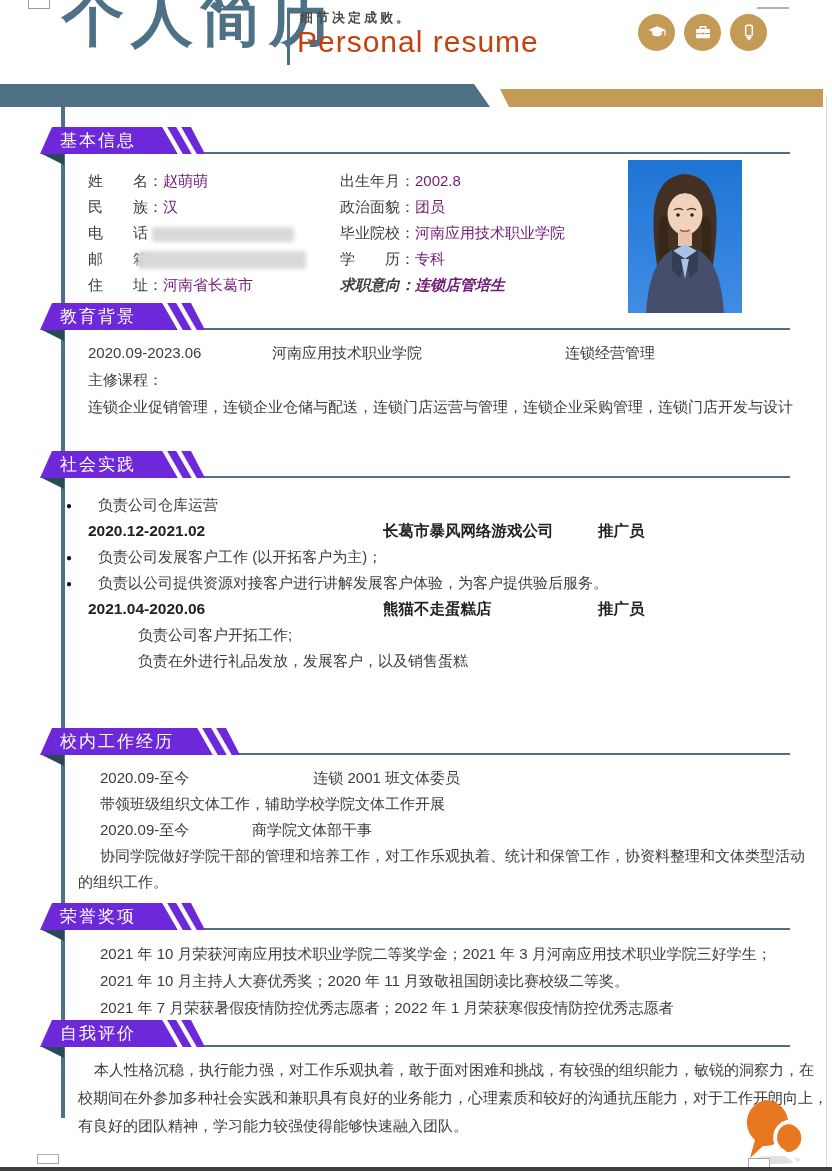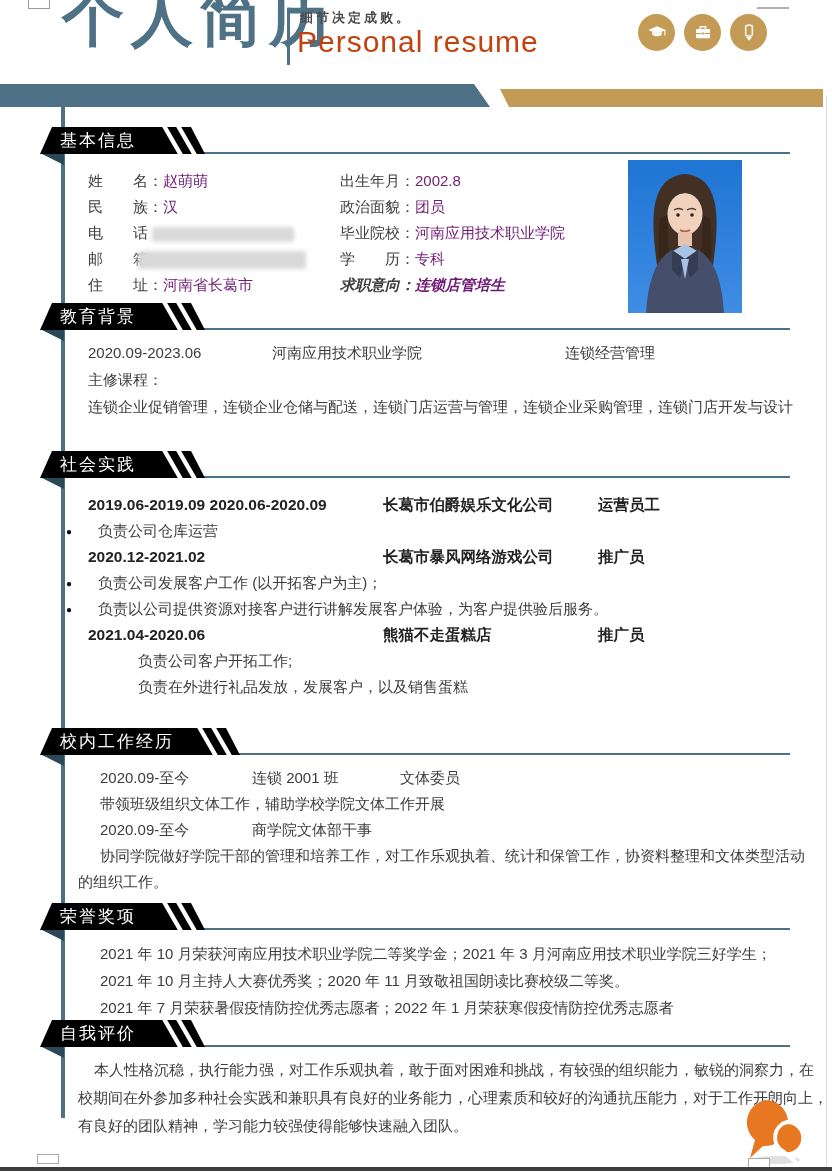--- a/index.html
+++ b/index.html
@@ -24,39 +24,39 @@
   .band-teal{position:absolute;left:0;top:84px;width:490px;height:23px;background:#4e7186;
              clip-path:polygon(0 0,calc(100% - 16px) 0,100% 100%,0 100%);}
   .band-gold{position:absolute;left:500px;top:89px;width:323px;height:18px;background:#c49a57;
              clip-path:polygon(0 0,100% 0,100% 100%,9px 100%);}
   .vline{position:absolute;left:61px;top:105px;width:4px;height:1013px;background:#4e7186;}
   .right-edge{position:absolute;left:826px;top:95px;width:1px;height:1073px;background:#dcdcdc;}
 
   
   .section-head{position:absolute;left:40px;width:750px;height:40px;}
   .head-line{position:absolute;left:22px;right:0;top:25px;height:2px;background:#4e7186;}
-  .banner{position:absolute;left:0;top:0;height:27px;background:#000000;color:#fff;
+  .banner{position:absolute;left:0;top:0;height:27px;background:#6d28d9;color:#fff;
           font-size:17px;line-height:27px;letter-spacing:2px;padding-left:20px;box-sizing:border-box;
           clip-path:polygon(12px 0,calc(100% - 14px) 0,100% 100%,0 100%);white-space:nowrap;font-family:Liberation Serif, serif;}
   .banner .stripe{position:absolute;top:0;bottom:0;width:5px;background:#fff;transform:skewX(30deg);}
   .banner .s1{right:16px;} .banner .s2{right:30px;}
   .fold{position:absolute;left:2px;top:27px;width:22px;height:11px;background:#2b4859;
         clip-path:polygon(0 0,100% 0,100% 100%);}
   .w4{width:165px;} .w6{width:200px;}
 
   
   .line{height:26px;line-height:26px;font-size:15px;white-space:nowrap;}
   .lbl{color:#3c3c3c;}
   .val{color:#701a75;}
   .boldrow{font-weight:bold;color:#222;font-style:italic;}
   .redact{display:inline-block;vertical-align:middle;background:#d9d9d9;border-radius:2px;
           filter:blur(2px);margin-left:4px;}
   .jp{display:inline-block;width:295px;} .jc{display:inline-block;width:215px;}
   .ep{display:inline-block;width:184px;} .es{display:inline-block;width:293px;}
-  .cp{display:inline-block;width:152px;} .co{display:inline-block;width:148px;}
+  .cp{display:inline-block;width:152px;} .co{display:inline-block;width:148px;text-align:right;}
   .job-head{padding-left:88px;font-weight:bold;color:#222;font-size:15.5px;}
   .bullet-line{padding-left:66px;}
   .dot{font-size:10px;margin-right:26px;vertical-align:1px;color:#111;}
   .plain-line{padding-left:110px;margin-left:28px;}
 
   .photo-frame{position:absolute;left:628px;top:160px;width:114px;height:153px;overflow:hidden;}
   .chat-btn{position:absolute;left:738px;top:1096px;width:70px;height:70px;cursor:pointer;}
   .bottom-line{position:absolute;left:0;top:1167px;width:832px;height:4px;background:#3f3f3f;}
 </style>
 </head>
@@ -175,23 +175,20 @@
     <div class="head-line"></div>
     <div class="banner w4">
       <span>社会实践</span>
       <span class="stripe s1"></span>
       <span class="stripe s2"></span>
     </div>
     <div class="fold"></div>
   </div>
 
   <div class="abs" style="left:0;top:492px;width:800px;">
-    <div class="line job-head">
-      <span class="jp">2019.06-2019.09  2020.06-2020.09</span><span class="jc">长葛市伯爵娱乐文化公司</span><span>运营员工</span>
-    </div>
     <div class="line bullet-line"><span class="dot">●</span><span>负责公司仓库运营</span></div>
     <div class="line job-head">
       <span class="jp">2020.12-2021.02</span><span class="jc">长葛市暴风网络游戏公司</span><span>推广员</span>
     </div>
     <div class="line bullet-line"><span class="dot">●</span><span>负责公司发展客户工作 (以开拓客户为主)；</span></div>
     <div class="line bullet-line"><span class="dot">●</span><span>负责以公司提供资源对接客户进行讲解发展客户体验，为客户提供验后服务。</span></div>
     <div class="line job-head">
       <span class="jp">2021.04-2020.06</span><span class="jc">熊猫不走蛋糕店</span><span>推广员</span>
     </div>
     <div class="line plain-line">负责公司客户开拓工作;</div>

